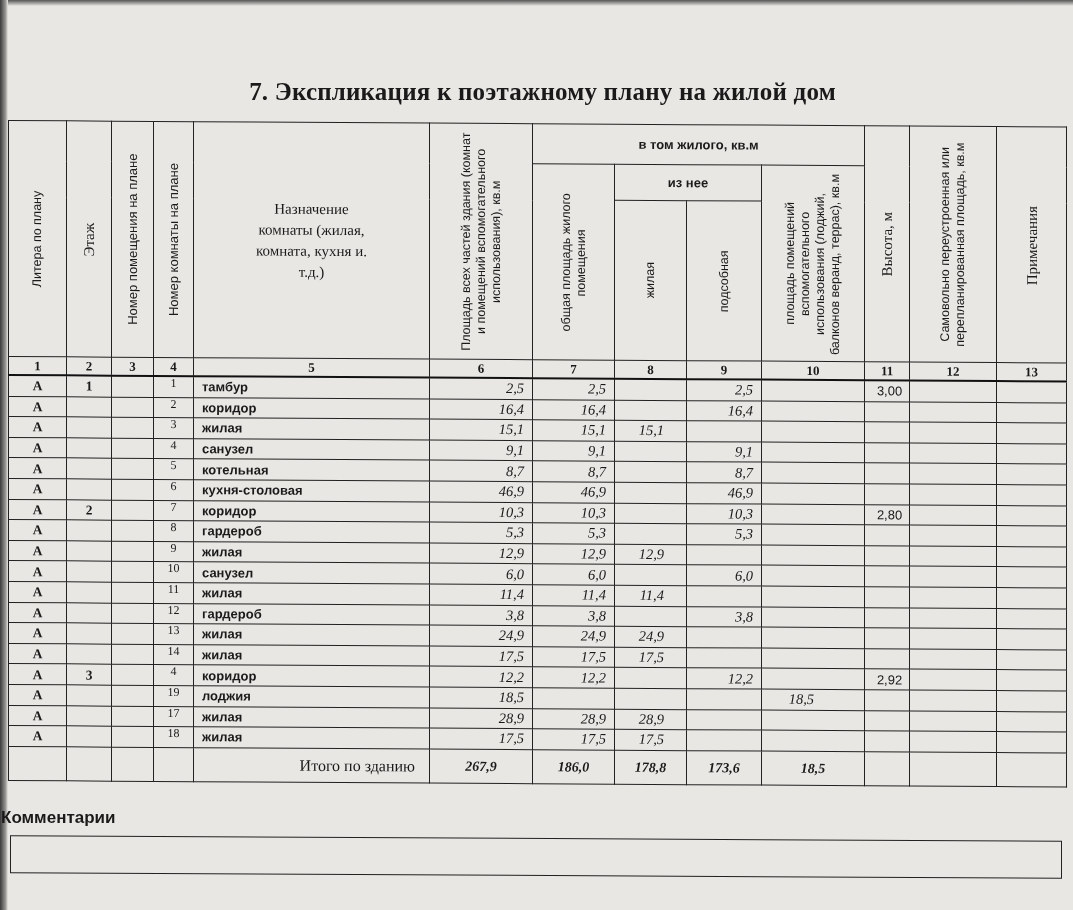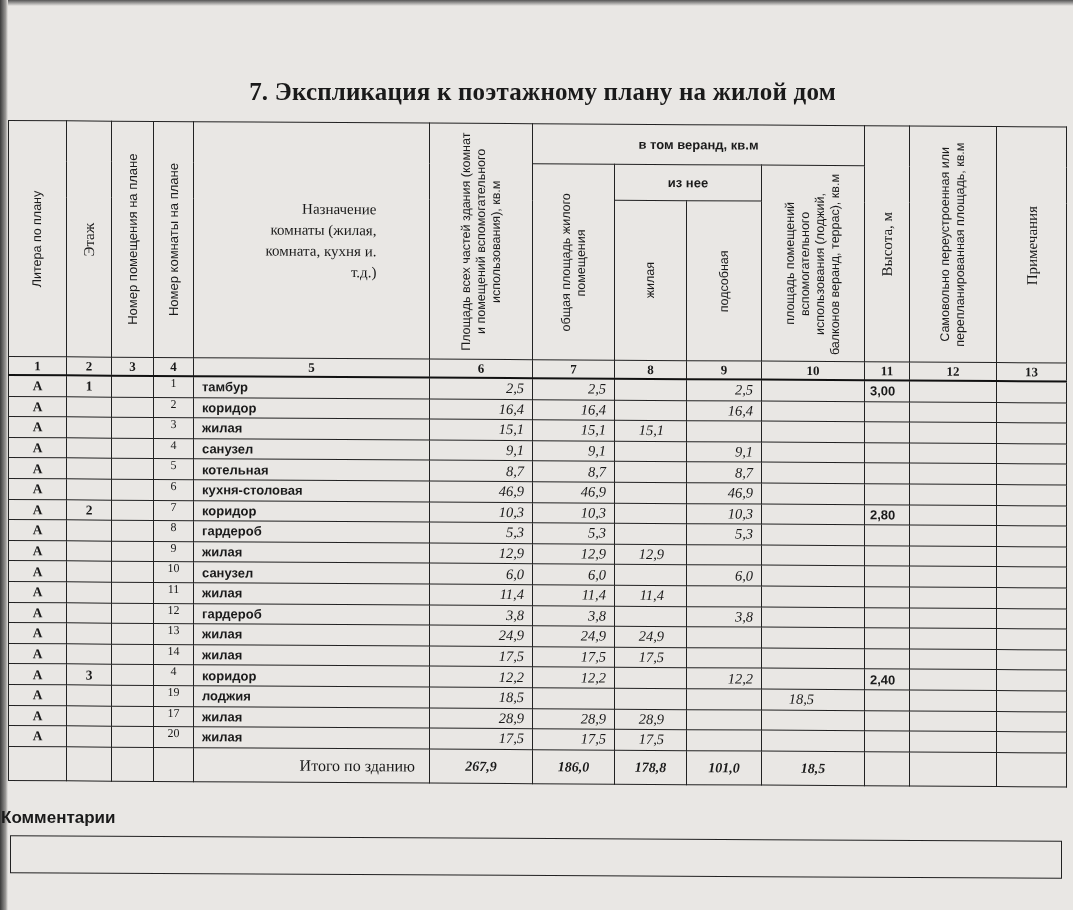--- a/index.html
+++ b/index.html
@@ -38,32 +38,32 @@
     overflow: hidden;
     white-space: nowrap;
   }
   th { font-weight: normal; }
   .vert {
     writing-mode: vertical-rl; transform: rotate(180deg);
     text-align: center; white-space: normal !important; margin: 0 auto;
     font-family: "Liberation Sans", sans-serif; font-size: 12.5px; line-height: 15px;
   }
   .vert.serif { font-family: "Liberation Serif", serif; font-size: 15px; line-height: 16px; }
-  .purpose-head { font-family: "Liberation Serif", serif; font-size: 15px; line-height: 21px; text-align: right; white-space: normal !important; }
+  .purpose-head { font-family: "Liberation Serif", serif; font-size: 15px; line-height: 21px; text-align: center; white-space: normal !important; }
   .group-head { font-family: "Liberation Sans", sans-serif; font-weight: bold; font-size: 12px; text-align: center; }
   .colnum td { height: 17px; text-align: center; font-size: 12px; font-weight: bold; }
   .colnum { border-bottom: 2.5px solid #111; }
   tr.data td { height: 19.6px; font-size: 13.5px; }
   td.lit, td.floor { text-align: center; font-weight: bold; font-family: "Liberation Serif", serif; }
   td.rn { text-align: center; font-size: 12px !important; vertical-align: top; }
   td.purpose { padding-left: 8px !important; font-weight: bold; font-family: "Liberation Sans", sans-serif; font-size: 13px !important; }
   td.num { text-align: right; padding-right: 8px !important; font-style: italic; font-family: "Liberation Serif", serif; font-size: 14.5px !important; }
   td.num8 { padding-right: 22px !important; }
   td.num10 { padding-right: 50px !important; }
-  td.h { text-align: left; padding-left: 5px !important; font-weight: bold; font-family: "Liberation Sans", sans-serif; font-size: 13px !important; }
+  td.h { text-align: center; padding-left: 5px !important; font-weight: normal; font-family: "Liberation Sans", sans-serif; font-size: 13px !important; }
   tr.total td { height: 33px; }
   td.total-label { text-align: right; padding-right: 14px !important; font-size: 16px !important; font-family: "Liberation Serif", serif; }
   td.total-num { text-align: center; font-style: italic; font-weight: bold; font-size: 14px !important; font-family: "Liberation Serif", serif; }
   .comments-label {
     position: absolute; left: 1px; top: 808px;
     font-family: "Liberation Sans", sans-serif; font-weight: bold; font-size: 17px;
   }
   .comments-box {
     position: absolute; left: 10px; top: 838px; width: 1050px; height: 36px;
     border: 1.5px solid #222; background: transparent;
@@ -107,21 +107,21 @@
         </th>
       <th rowspan="3">
           <div class="vert" style="height:225px;font-size:13px">Номер комнаты на плане</div>
         </th>
       <th rowspan="3">
           <div class="purpose-head" style="width:130px;margin:0 auto">Назначение комнаты (жилая, комната, кухня и. т.д.)</div>
         </th>
       <th rowspan="3">
           <div class="vert" style="height:225px">Площадь всех частей здания (комнат и помещений вспомогательного использования), кв.м</div>
         </th>
-      <th colspan="4" class="group-head"><span>в том веранд, кв.м</span></th>
+      <th colspan="4" class="group-head"><span>в том жилого, кв.м</span></th>
       <th rowspan="3">
           <div class="vert serif" style="height:220px">Высота, м</div>
         </th>
       <th rowspan="3">
           <div class="vert" style="height:225px">Самовольно переустроенная или перепланированная площадь, кв.м</div>
         </th>
       <th rowspan="3">
           <div class="vert serif" style="height:220px">Примечания</div>
         </th>
     </tr>
@@ -373,21 +373,21 @@
         <td class="lit">А</td>
         <td class="floor">3</td>
         <td class="lit"></td>
         <td class="rn">4</td>
         <td class="purpose">коридор</td>
         <td class="num">12,2</td>
         <td class="num">12,2</td>
         <td class="num num8"></td>
         <td class="num">12,2</td>
         <td class="num num10"></td>
-        <td class="h">2,40</td>
+        <td class="h">2,92</td>
         <td class="num"></td>
         <td class="num"></td>
       </tr>
       <tr class="data">
         <td class="lit">А</td>
         <td class="floor"></td>
         <td class="lit"></td>
         <td class="rn">19</td>
         <td class="purpose">лоджия</td>
         <td class="num">18,5</td>
@@ -411,21 +411,21 @@
         <td class="num"></td>
         <td class="num num10"></td>
         <td class="h"></td>
         <td class="num"></td>
         <td class="num"></td>
       </tr>
       <tr class="data">
         <td class="lit">А</td>
         <td class="floor"></td>
         <td class="lit"></td>
-        <td class="rn">20</td>
+        <td class="rn">18</td>
         <td class="purpose">жилая</td>
         <td class="num">17,5</td>
         <td class="num">17,5</td>
         <td class="num num8">17,5</td>
         <td class="num"></td>
         <td class="num num10"></td>
         <td class="h"></td>
         <td class="num"></td>
         <td class="num"></td>
       </tr>
@@ -433,21 +433,21 @@
   <tfoot>
     <tr class="total">
       <td></td>
       <td></td>
       <td></td>
       <td></td>
       <td class="total-label">Итого по зданию</td>
       <td class="total-num">267,9</td>
       <td class="total-num">186,0</td>
       <td class="total-num">178,8</td>
-      <td class="total-num">101,0</td>
+      <td class="total-num">173,6</td>
       <td class="total-num">18,5</td>
       <td></td>
       <td></td>
       <td></td>
     </tr>
   </tfoot>
 </table>
 
 <div class="comments-label">Комментарии</div>
 <div class="comments-box"></div>

